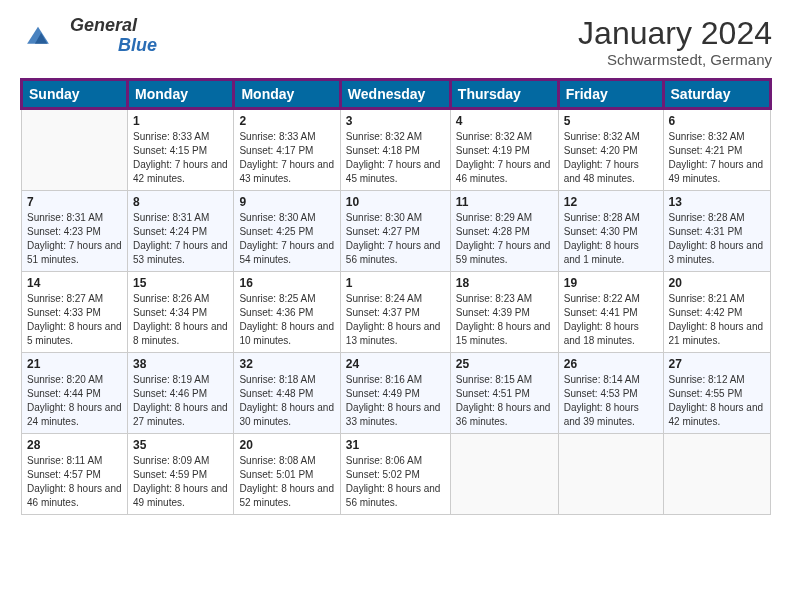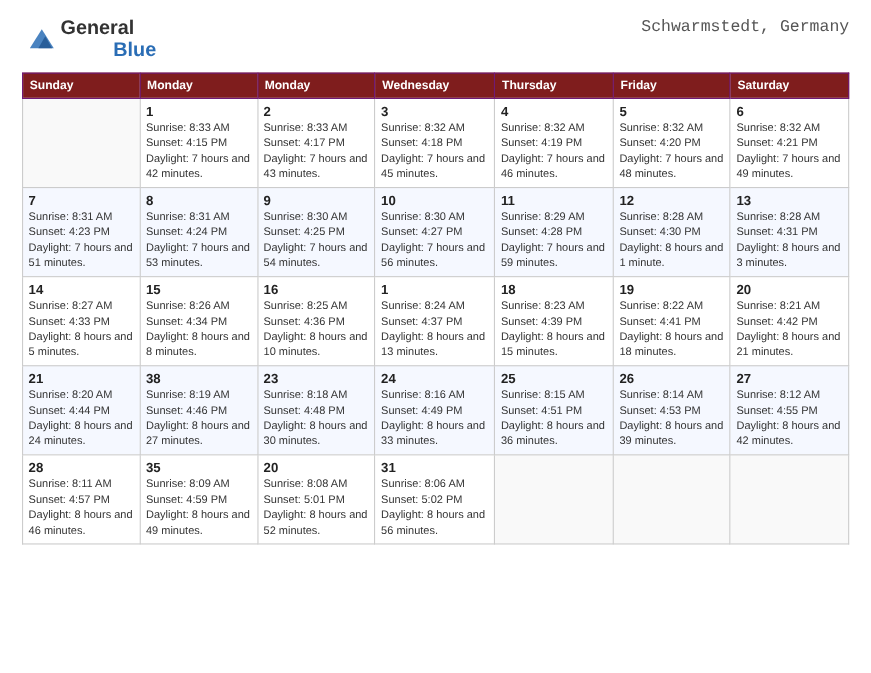--- a/index.html
+++ b/index.html
@@ -17,21 +17,22 @@
     }
     .header {
       display: flex;
       justify-content: space-between;
       align-items: flex-start;
       margin-bottom: 10px;
     }
     .logo {
       display: flex;
       align-items: center;
-      gap: 3px;
+      gap: 18px;
+      font-style: italic;
     }
     .logo-text {
       display: flex;
       flex-direction: column;
       line-height: 1.1;
     }
     .logo-general {
       font-size: 18px;
       font-weight: bold;
       color: #333;
@@ -52,35 +53,34 @@
     }
     .month-title {
       font-size: 32px;
       font-weight: normal;
       color: #333;
       line-height: 1.1;
     }
     .subtitle {
       font-size: 15px;
       color: #555;
-      font-family: Liberation Mono, monospace;
     }
     .calendar {
       width: 100%;
       border-collapse: collapse;
       border: 1px solid #ccc;
     }
     .calendar th {
-      background: #7f1d1d;
+      background: #0369a1;
       color: #fff;
       text-align: left;
       padding: 5px 6px;
-      font-size: 11px;
-      font-weight: bold;
-      border: 1px solid #701a75;
+      font-size: 14px;
+      font-weight: bold;
+      border: 3px solid #701a75;
     }
     .calendar td {
       vertical-align: top;
       border: 1px solid #ccc;
       padding: 4px 5px;
       width: 113px;
       min-height: 70px;
       font-size: 10.5px;
       color: #333;
       background: #fff;
@@ -112,20 +112,21 @@
       <svg class="logo-icon" viewBox="0 0 36 36" xmlns="http://www.w3.org/2000/svg">
         <polygon points="4,28 18,6 32,28" fill="#2a6db5" opacity="0.85"></polygon>
         <polygon points="14,28 22,14 30,28" fill="#1a4f8a" opacity="0.7"></polygon>
       </svg>
       <div class="logo-text">
         <span class="logo-general">General</span>
         <span class="logo-blue">Blue</span>
       </div>
     </div>
     <div class="title-section">
+      <div class="month-title">January 2024</div>
       <div class="subtitle">Schwarmstedt, Germany</div>
     </div>
   </div>
 
   <table class="calendar">
     <thead>
       <tr>
         <th>Sunday</th>
         <th>Monday</th>
         <th>Monday</th>
@@ -226,21 +227,21 @@
         <tr>
           <td>
             <div class="day-number">21</div>
             <div class="day-info">Sunrise: 8:20 AM<br>Sunset: 4:44 PM<br>Daylight: 8 hours and 24 minutes.</div>
           </td>
           <td>
             <div class="day-number">38</div>
             <div class="day-info">Sunrise: 8:19 AM<br>Sunset: 4:46 PM<br>Daylight: 8 hours and 27 minutes.</div>
           </td>
           <td>
-            <div class="day-number">23</div>
+            <div class="day-number">32</div>
             <div class="day-info">Sunrise: 8:18 AM<br>Sunset: 4:48 PM<br>Daylight: 8 hours and 30 minutes.</div>
           </td>
           <td>
             <div class="day-number">24</div>
             <div class="day-info">Sunrise: 8:16 AM<br>Sunset: 4:49 PM<br>Daylight: 8 hours and 33 minutes.</div>
           </td>
           <td>
             <div class="day-number">25</div>
             <div class="day-info">Sunrise: 8:15 AM<br>Sunset: 4:51 PM<br>Daylight: 8 hours and 36 minutes.</div>
           </td>

